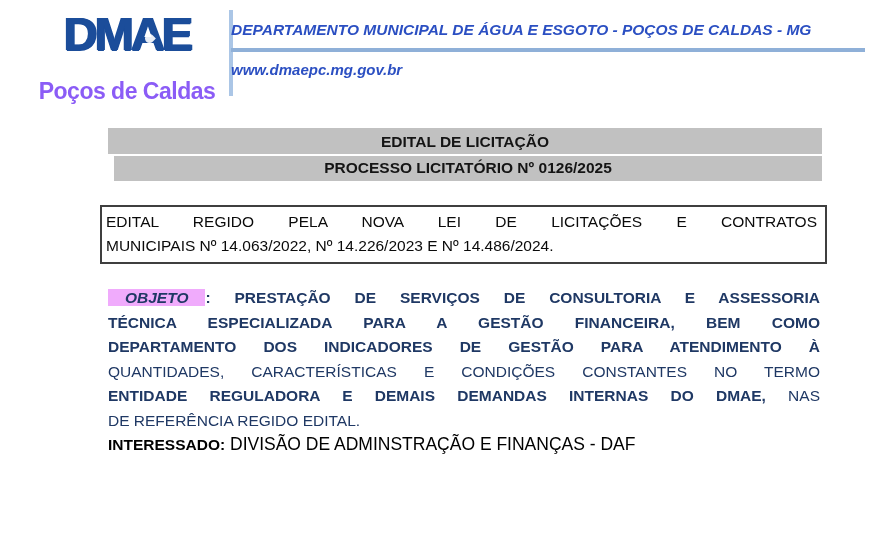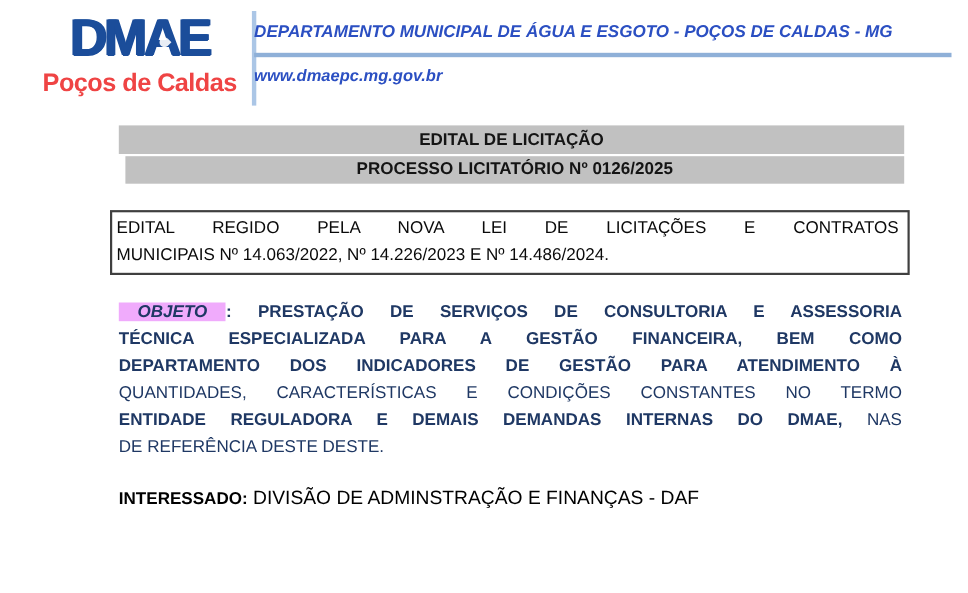--- a/index.html
+++ b/index.html
@@ -25,41 +25,41 @@
   }
   .water-drop {
     position: absolute; left: 117px; top: 26px; width: 9px; height: 9px;
     background: #ffffff;
     border-radius: 50% 50% 50% 0;
     transform: rotate(-135deg);
     opacity: 0.9;
   }
   .logo-city {
     font-size: 23px; font-weight: bold; letter-spacing: -0.5px;
-    color: #ef4444; line-height: 26px; margin-top: 2px;
+    color: #8b5cf6; line-height: 26px; margin-top: 18px;
   }
 
   .v-divider {
     position: absolute; left: 229px; top: 10px; width: 4px; height: 86px;
     background: #abc6e6;
   }
 
   .header-right { position: absolute; left: 231px; top: 19px; width: 634px; }
   .dept-name {
     color: #2b4fc2; font-weight: bold; font-style: italic;
     font-size: 15.5px; line-height: 22px; white-space: nowrap;
   }
   .h-rule { height: 4px; background: #8fb0d8; margin: 7px 0 8px 0; width: 634px; }
   .website {
     color: #2b4fc2; font-weight: bold; font-style: italic;
     font-size: 15px; line-height: 20px;
   }
 
   
-  .doc { position: absolute; left: 100px; top: 114px; width: 727px; }
+  .doc { position: absolute; left: 100px; top: 128px; width: 727px; }
 
   .title-box-row {
     background: #c1c1c1; text-align: center;
     font-weight: bold; font-size: 15.5px; color: #141414;
     line-height: 23px; margin-left: 8px; margin-right: 5px;
   }
   .title-row-1 { padding: 2px 0 1px 0; }
   .title-row-2 { margin-top: 2px; padding: 0 0 2px 0; margin-left: 14px; }
 
   .legal-box {
@@ -76,21 +76,21 @@
 
   .objeto {
     margin-top: 22px; margin-left: 8px; margin-right: 7px;
     color: #1f3864; font-size: 15.5px; font-weight: bold;
   }
   .objeto .jline, .objeto .lline { line-height: 24.5px; }
   .hl { background: #f0abfc; padding: 0 17px; font-style: italic; }
   .reg { font-weight: normal; }
 
   .interessado {
-    margin-top: 22px; margin-left: 8px;
+    margin-left: 8px;
     color: #000000; font-size: 15.5px; line-height: 22px;
   }
   .interessado .label { font-weight: bold; font-size: 15.5px; }
   .interessado .value { font-weight: normal; font-size: 17.5px; }
 </style>
 </head>
 <body>
 
 <div class="letterhead">
   <div class="logo">
@@ -121,20 +121,20 @@
     <div class="jline">EDITAL REGIDO PELA NOVA LEI DE LICITAÇÕES E CONTRATOS</div>
     <div class="lline">MUNICIPAIS Nº 14.063/2022, Nº 14.226/2023 E Nº 14.486/2024.</div>
   </div>
 
   <div class="objeto">
     <div class="jline"><span class="hl">OBJETO</span><span>: PRESTAÇÃO DE SERVIÇOS DE CONSULTORIA E ASSESSORIA</span></div>
     <div class="jline">TÉCNICA ESPECIALIZADA PARA A GESTÃO FINANCEIRA, BEM COMO</div>
     <div class="jline">DEPARTAMENTO DOS INDICADORES DE GESTÃO PARA ATENDIMENTO À</div>
     <div class="jline reg">QUANTIDADES, CARACTERÍSTICAS E CONDIÇÕES CONSTANTES NO TERMO</div>
     <div class="jline"><span>ENTIDADE REGULADORA E DEMAIS DEMANDAS INTERNAS DO DMAE,</span><span class="reg"> NAS</span></div>
-    <div class="lline reg">DE REFERÊNCIA DESTE DESTE.</div>
+    <div class="lline reg">DE REFERÊNCIA REGIDO EDITAL.</div>
   </div>
 
   <div class="interessado">
     <span class="label">INTERESSADO:</span><span class="value"> DIVISÃO DE ADMINSTRAÇÃO E FINANÇAS - DAF</span>
   </div>
 
 </div>
 
 </body></html>

